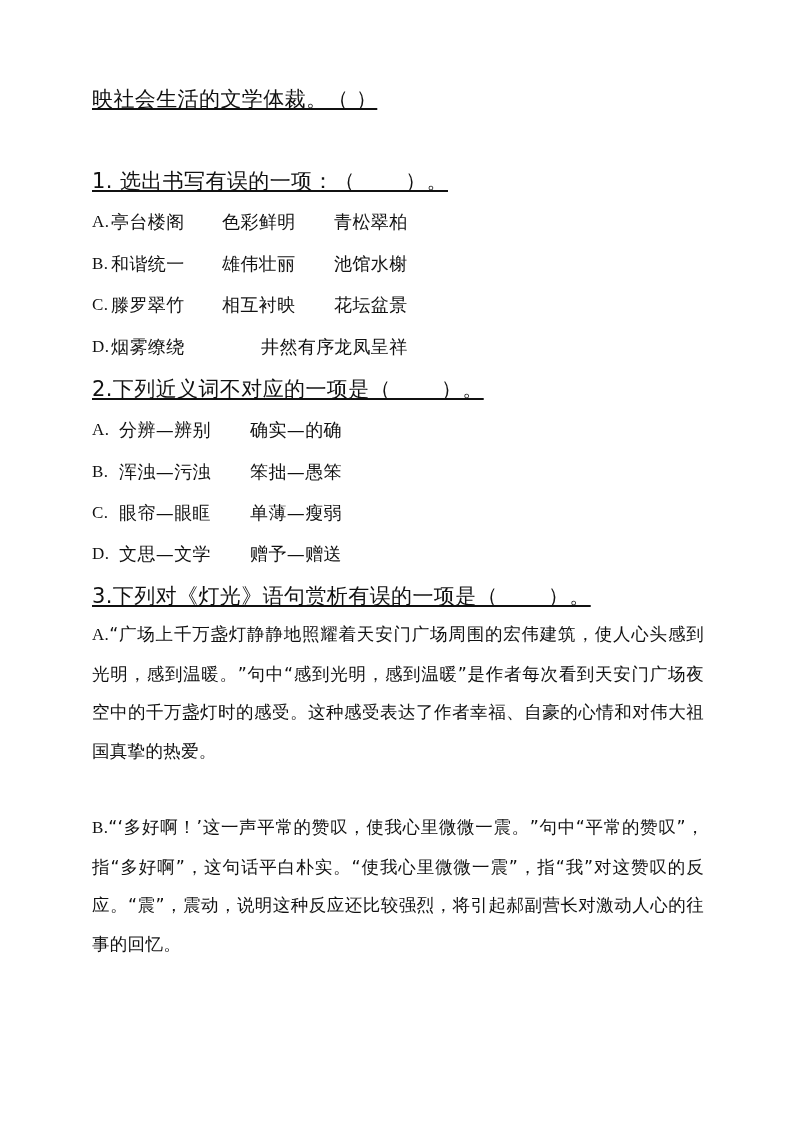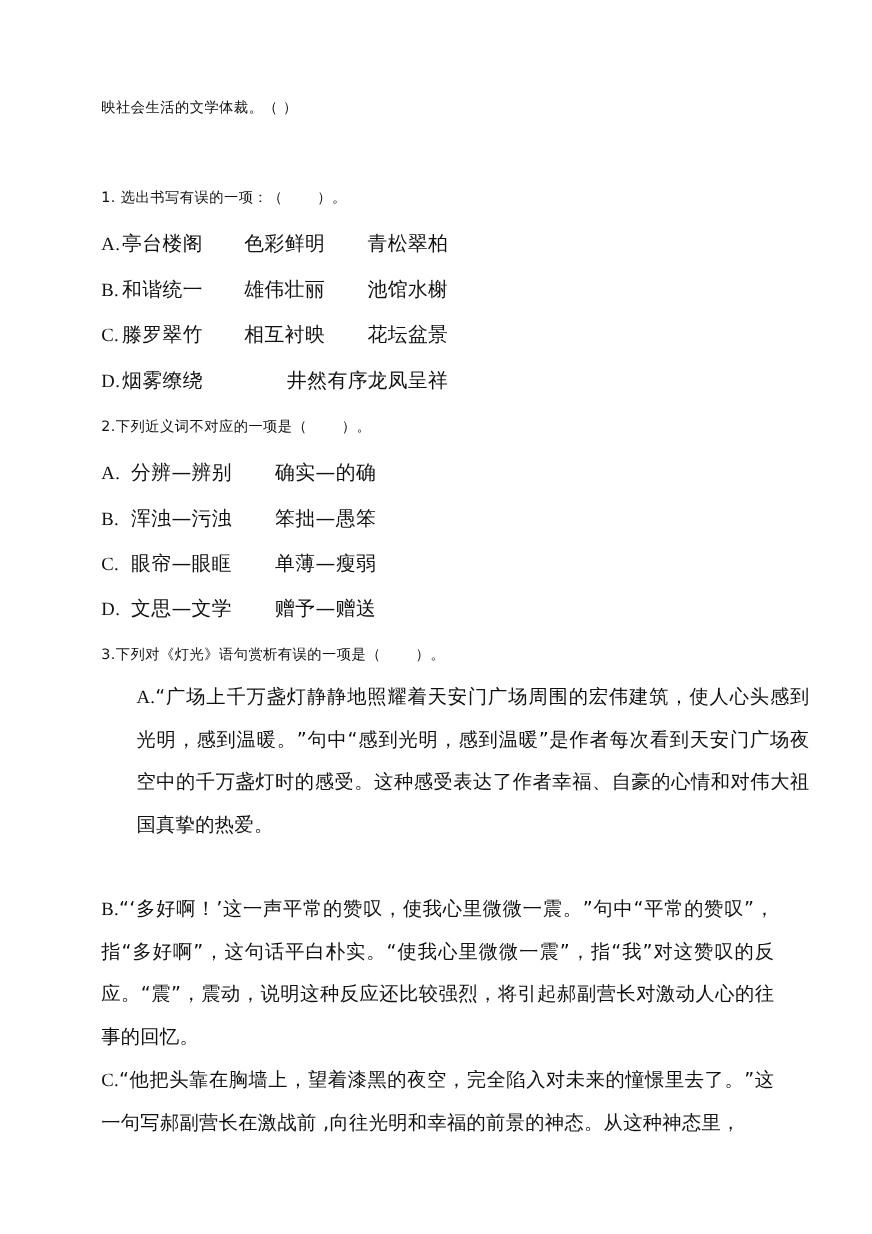--- a/index.html
+++ b/index.html
@@ -3,22 +3,22 @@
 <meta charset="utf-8">
 <style>
   html, body { margin: 0; padding: 0; background: #ffffff; }
   body {
     width: 793px; height: 1122px; position: relative; overflow: hidden;
     font-family: "DejaVu Sans", "Liberation Sans", sans-serif;
     color: #111111;
   }
   .page { position: absolute; left: 0; top: 0; width: 793px; height: 1122px; }
   .line {
-    position: absolute; left: 92px; font-size: 13px; line-height: 22px;
-    white-space: nowrap; letter-spacing: 0.4px;
+    position: absolute; left: 92px; font-size: 21px; line-height: 22px;
+    white-space: nowrap; letter-spacing: 0.4px; text-decoration: underline;
   }
   .opt { position: absolute; font-size: 18px; line-height: 22px; white-space: nowrap; letter-spacing: 0.4px; }
   .lat { font-family: "Liberation Serif", "DejaVu Serif", serif; font-size: 17px; }
   .para {
     position: absolute; left: 92px; width: 612px; font-size: 17.5px;
     line-height: 38.6px; text-align: justify; letter-spacing: 0.3px;
   }
 </style>
 </head>
 <body>
@@ -73,25 +73,22 @@
     <span class="opt" style="left:250px;top:502px;">单薄—瘦弱</span>
   </div>
   <div>
     <span class="opt lat" style="left:92px;top:543px;">D.</span>
     <span class="opt" style="left:119px;top:543px;">文思—文学</span>
     <span class="opt" style="left:250px;top:543px;">赠予—赠送</span>
   </div>
 
   <div class="line" style="top:585px;">3.下列对《灯光》语句赏析有误的一项是（　　 ）。</div>
 
-  <div class="para" style="top:615px;margin-left:32px;">
+  <div class="para" style="top:615px;">
     <span class="lat">A.</span><span>“广场上千万盏灯静静地照耀着天安门广场周围的宏伟建筑，使人心头感到光明，感到温暖。”句中“感到光明，感到温暖”是作者每次看到天安门广场夜空中的千万盏灯时的感受。这种感受表达了作者幸福、自豪的心情和对伟大祖国真挚的热爱。</span>
   </div>
 
   <div class="para" style="top:808px;">
     <span class="lat">B.</span><span>“‘多好啊！’这一声平常的赞叹，使我心里微微一震。”句中“平常的赞叹”，指“多好啊”，这句话平白朴实。“使我心里微微一震”，指“我”对这赞叹的反应。“震”，震动，说明这种反应还比较强烈，将引起郝副营长对激动人心的往事的回忆。</span>
   </div>
 
-  <div class="para" style="top:963px;">
-    <span class="lat">C.</span><span>“他把头靠在胸墙上，望着漆黑的夜空，完全陷入对未来的憧憬里去了。”这一句写郝副营长在激战前 ,向往光明和幸福的前景的神态。从这种神态里，</span>
-  </div>
 
 </div>
 
 </body></html>

